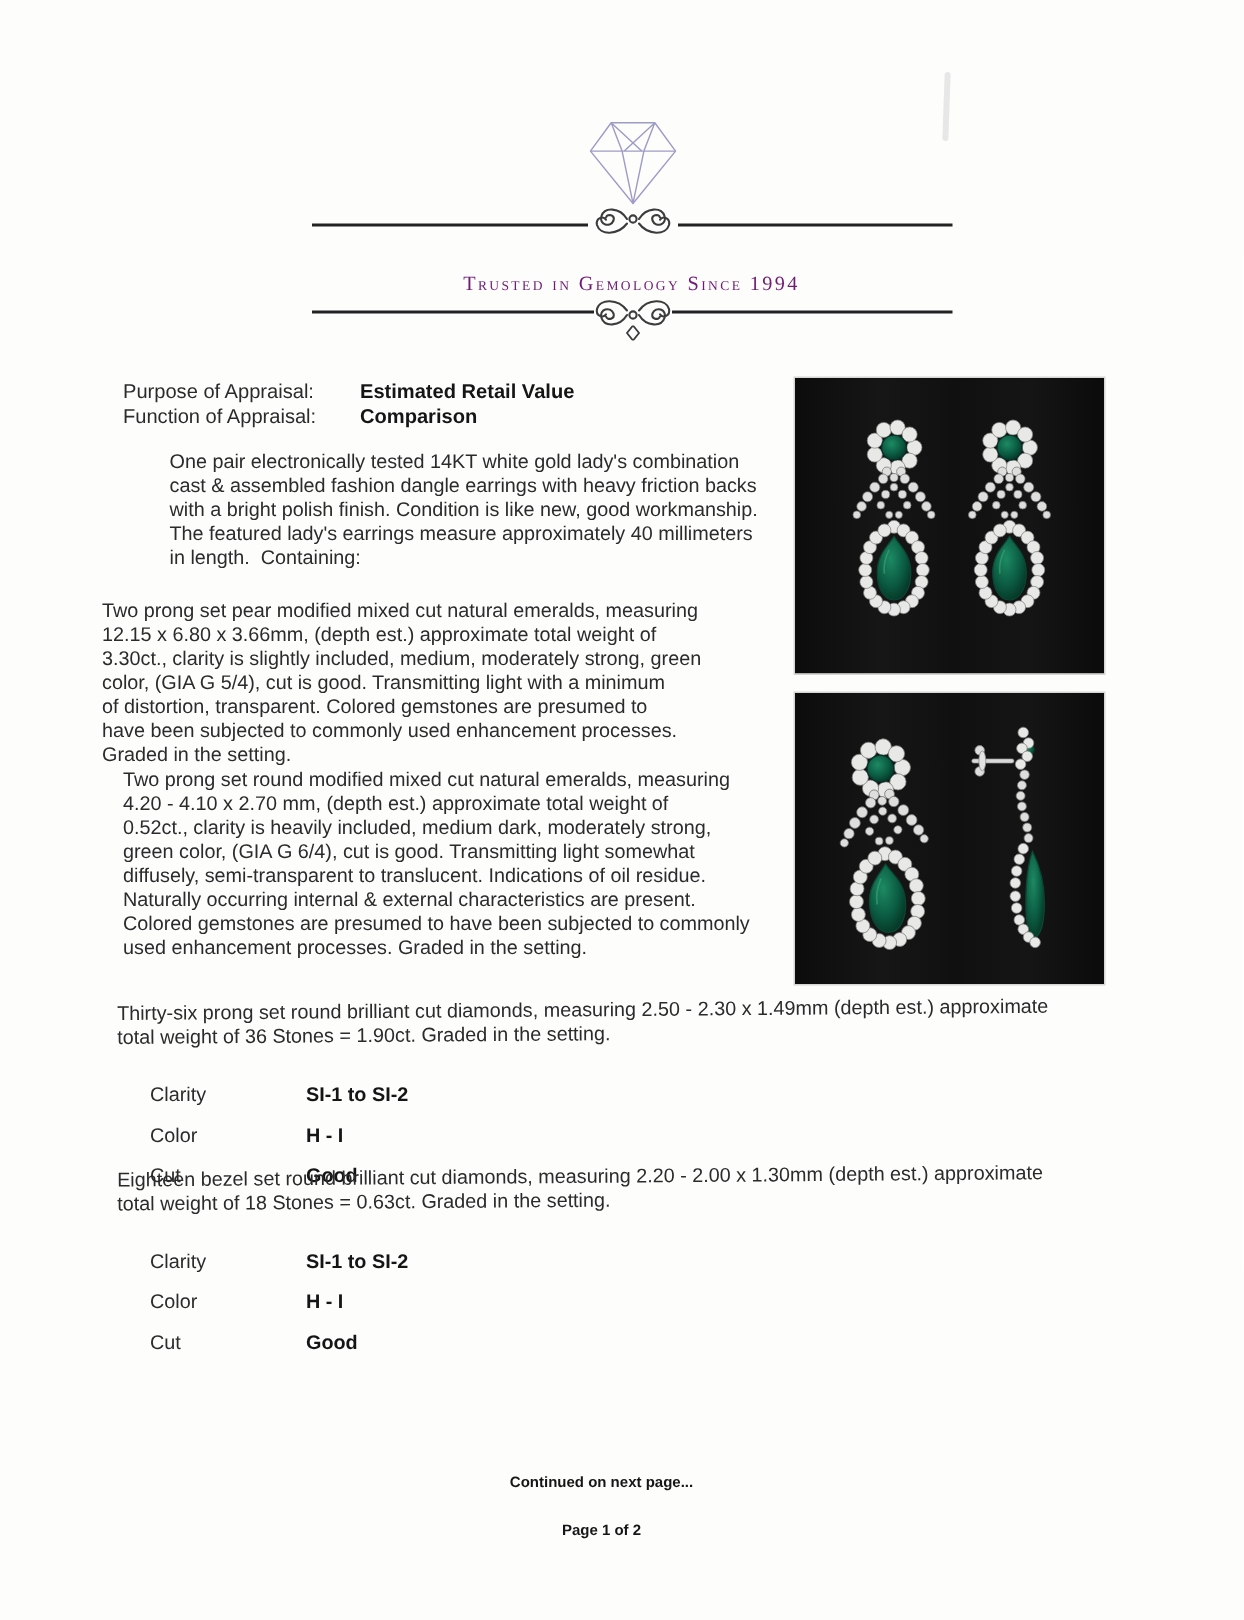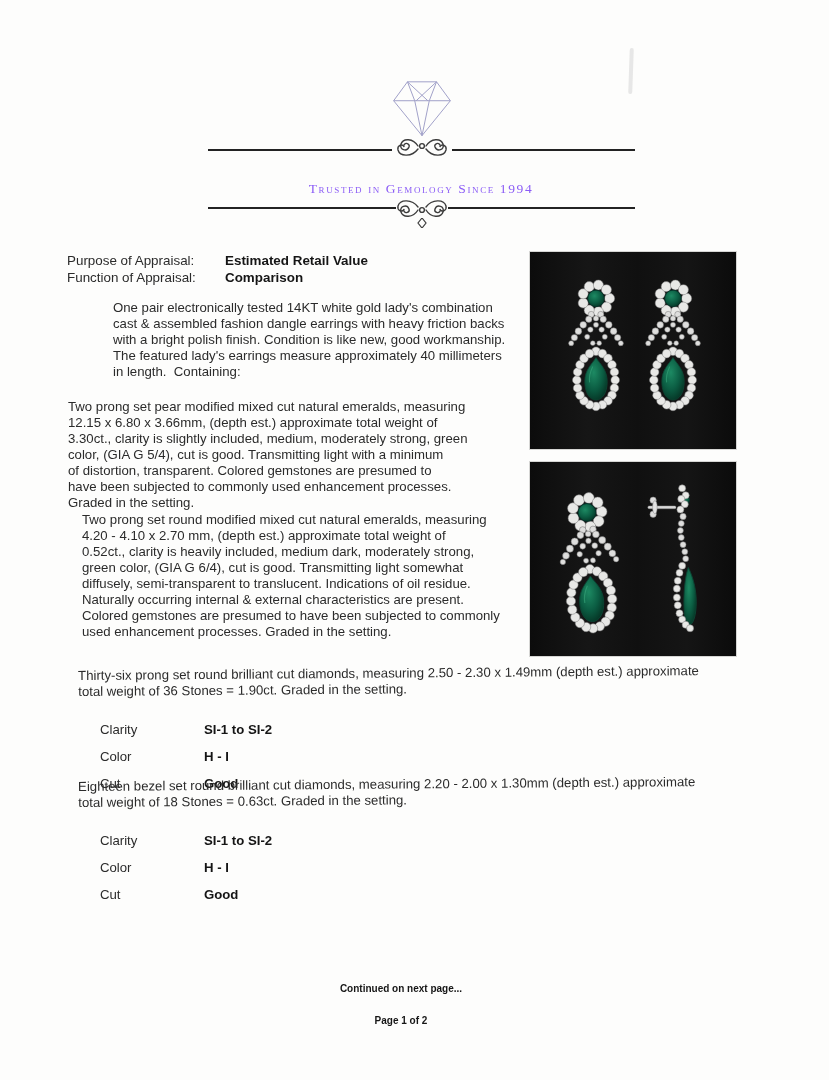--- a/index.html
+++ b/index.html
@@ -6,21 +6,21 @@
   .page{position:relative;width:829px;height:1080px;background:#fdfdfc;
         font-family:"Liberation Sans",sans-serif;color:#2b2b2b;overflow:hidden;}
   .abs{position:absolute;}
   .para{font-size:13.2px;line-height:16px;white-space:pre-wrap;color:#2b2b2b;}
   .tilt{transform:rotate(-0.45deg);transform-origin:left top;}
   .b{font-weight:bold;color:#151515;}
   .rule{position:absolute;height:2px;background:#232323;}
   .brand-title{font-family:"Liberation Serif",serif;font-variant:small-caps;
         color:#3d3d79;font-size:25.5px;letter-spacing:1.8px;text-align:center;white-space:nowrap;}
   .brand-tagline{font-family:"Liberation Serif",serif;font-variant:small-caps;
-        color:#8b5cf6;font-size:13.5px;letter-spacing:1.6px;text-align:center;white-space:nowrap;}
+        color:#701a75;font-size:13.5px;letter-spacing:1.6px;text-align:center;white-space:nowrap;}
   .meta-row{font-size:13.4px;line-height:16.5px;}
   .meta-label{display:inline-block;width:158px;}
   .grade-row{font-size:13.2px;line-height:15px;margin-top:12px;}
   .grade-label{display:inline-block;width:104px;}
   .footer-line{position:absolute;left:0;width:802px;text-align:center;
         font-size:10px;font-weight:bold;color:#161616;}
   .photo{position:absolute;border:1px solid #d6d6d4;
         background:linear-gradient(90deg,#0c0c0c 0%,#161616 28%,#101010 52%,#151515 76%,#0b0b0b 100%);}
   .smudge{position:absolute;left:629px;top:48px;width:4px;height:46px;
         background:rgba(175,175,175,.28);border-radius:3px;transform:rotate(2deg);}
@@ -170,21 +170,21 @@
       </svg>
   </div>
   <div class="abs" style="left:417px;top:214px;">
     <svg width="10" height="10" viewBox="0 0 10 10">
         <path d="M5,0 L9,5 L5,10 L1,5 Z" fill="none" stroke="#3c3c3c" stroke-width="1.2"></path>
       </svg>
   </div>
 
   <div class="smudge"></div>
 
-  <div class="abs" style="left:67px;top:253px;">
+  <div class="abs" style="left:82px;top:253px;">
     <div class="meta-row">
       <span class="meta-label">Purpose of Appraisal:</span><span class="b">Estimated Retail Value</span>
     </div>
     <div class="meta-row">
       <span class="meta-label">Function of Appraisal:</span><span class="b">Comparison</span>
     </div>
   </div>
 
   <div class="abs para" style="left:82px;top:300px;width:445px;margin-left:31px;">One pair electronically tested 14KT white gold lady's combination
 cast &amp; assembled fashion dangle earrings with heavy friction backs

